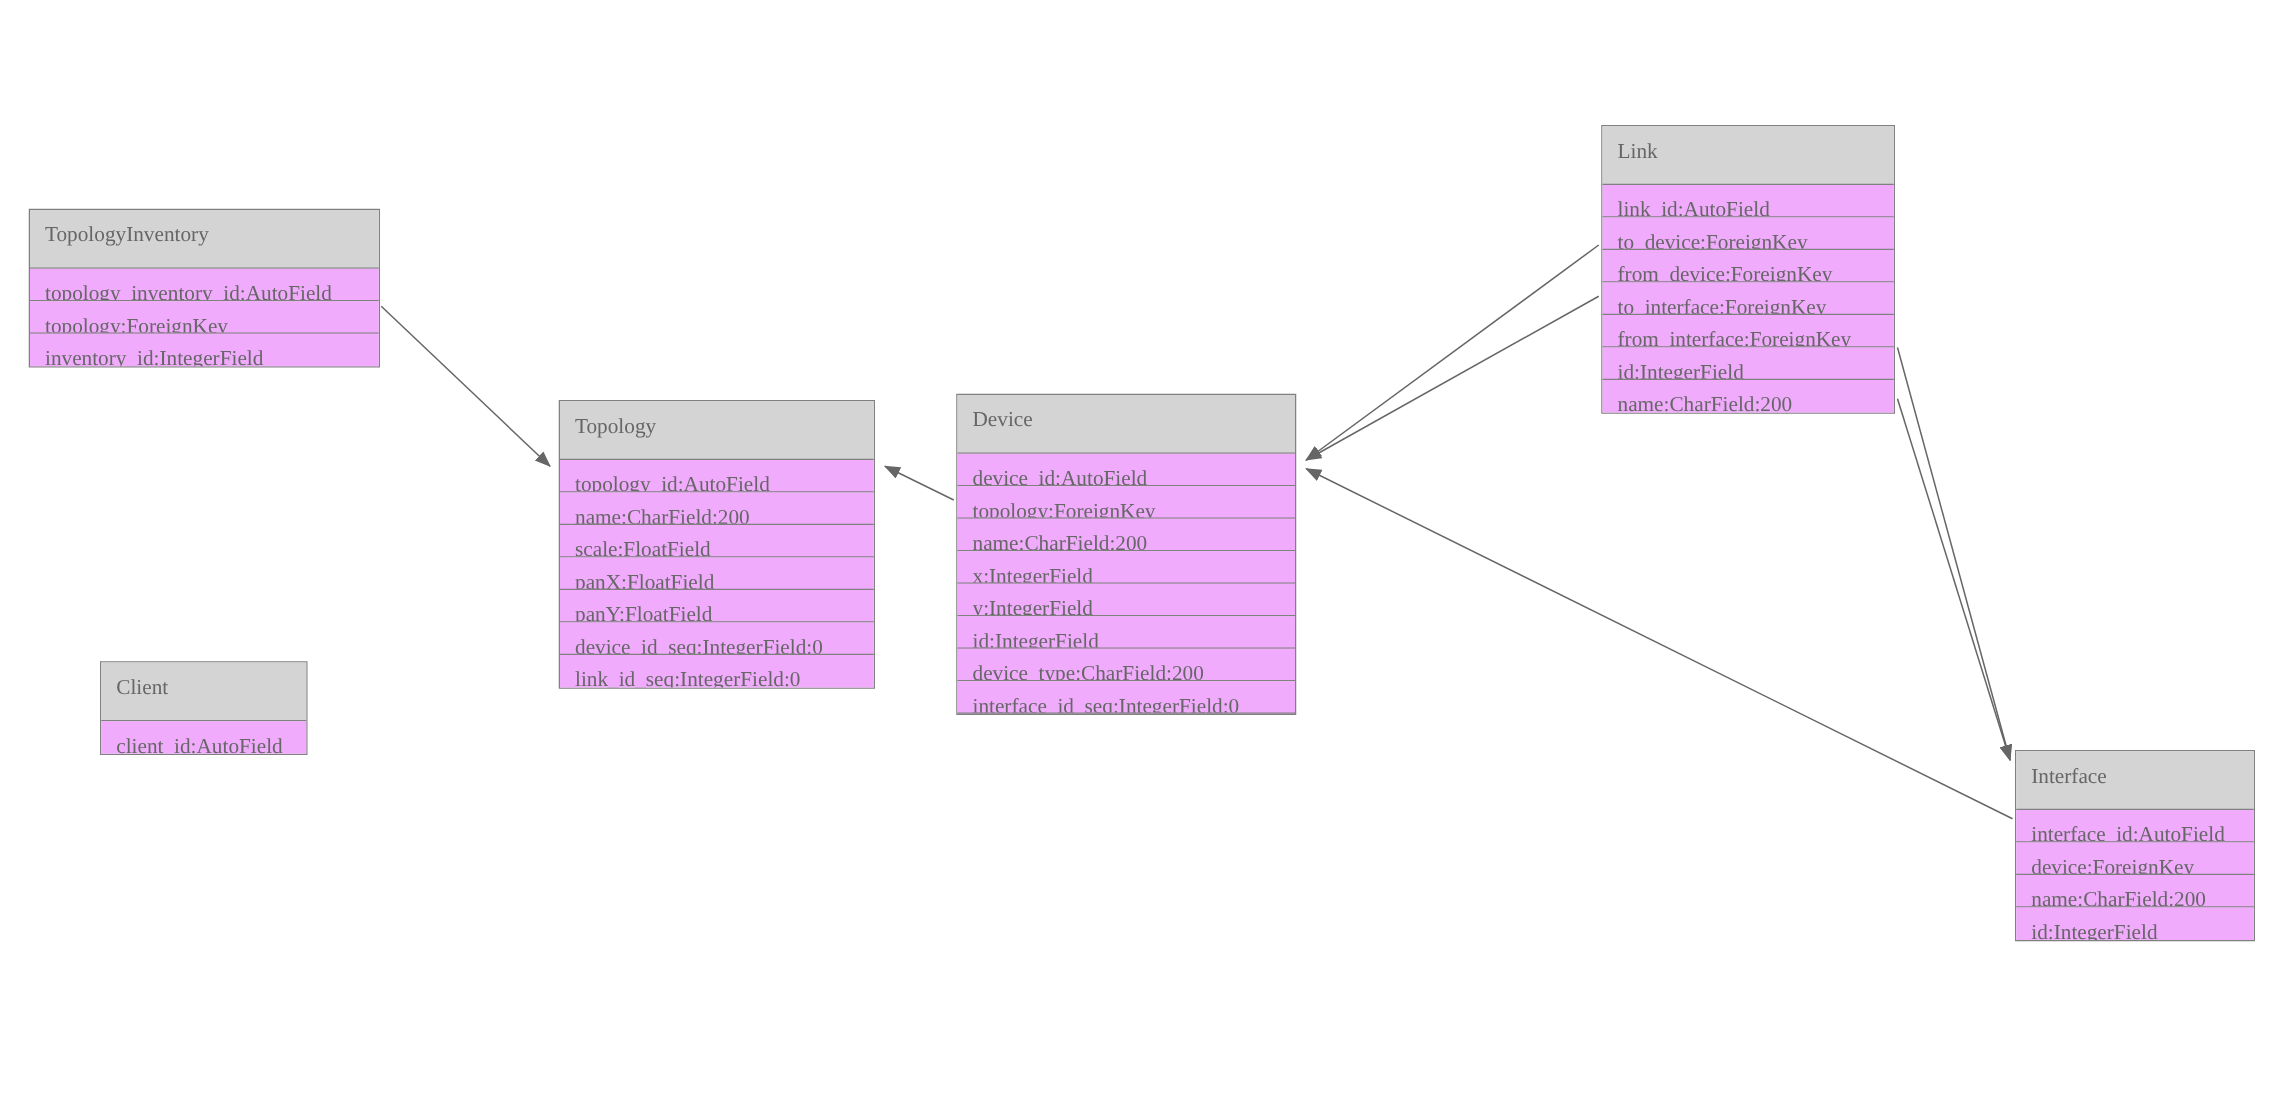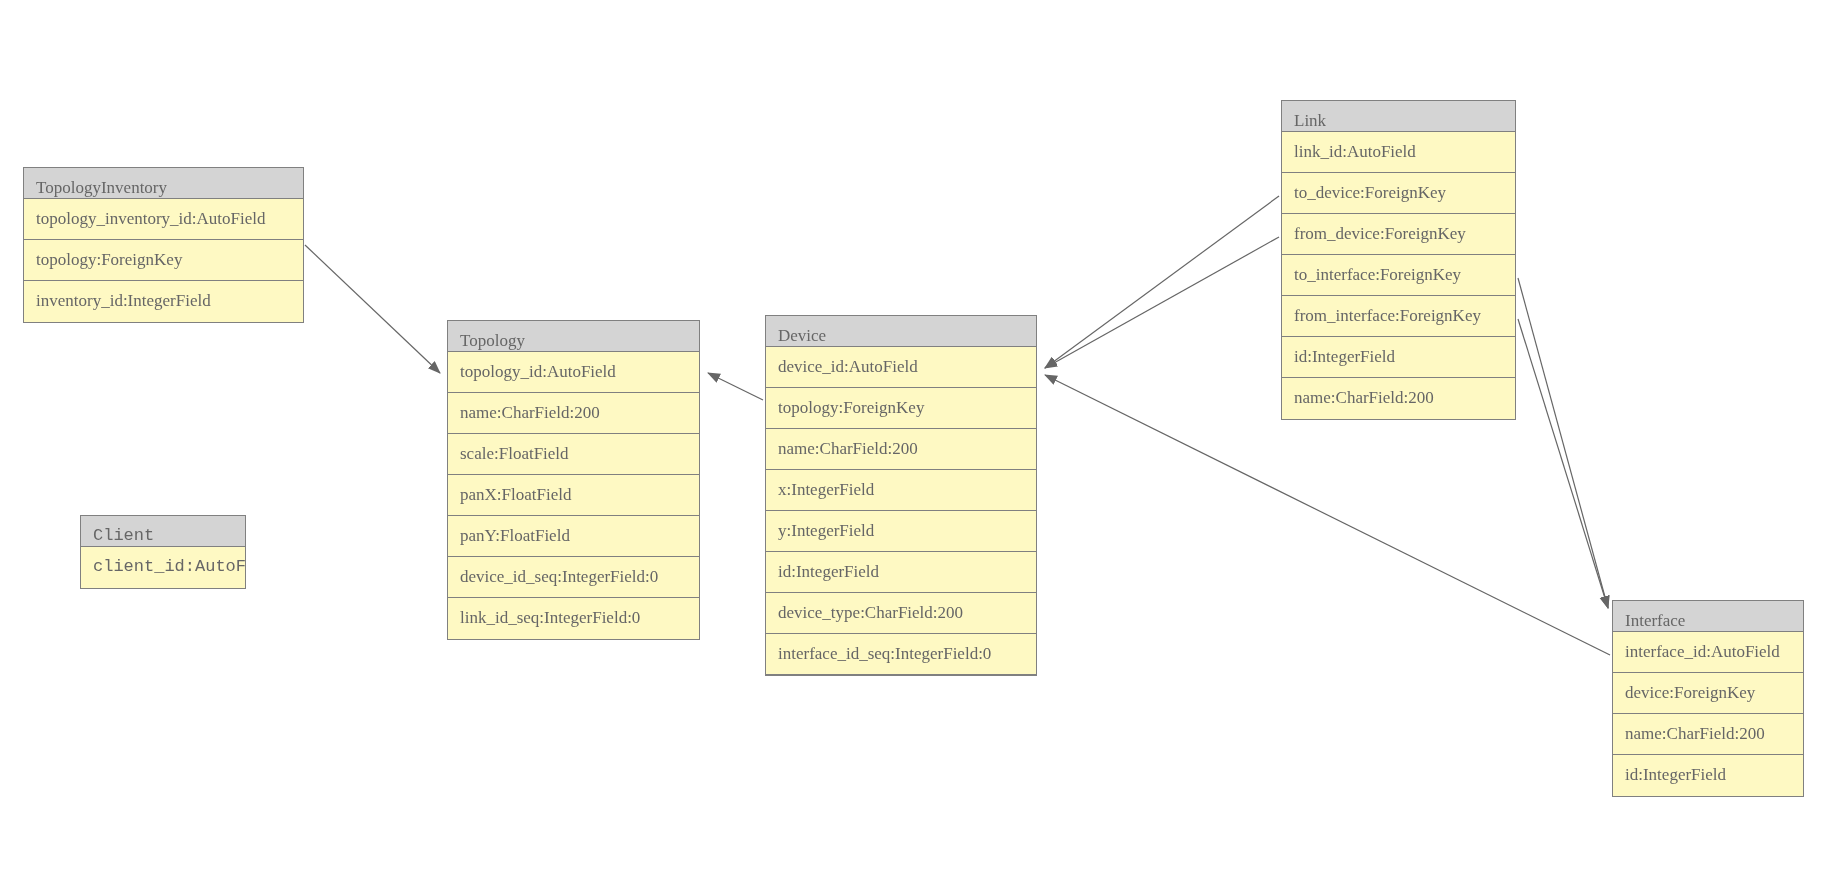--- a/index.html
+++ b/index.html
@@ -33,34 +33,34 @@
     background: #ffffff;
     z-index: 2;
   }
   .entity-header {
     box-sizing: border-box;
     background: #d4d4d4;
     border-bottom: 1px solid #808080;
     color: #666666;
     font-size: 17px;
     line-height: 40px;
-    height: 31px;
+    height: 47px;
     padding: 0 12px;
     white-space: nowrap;
     overflow: hidden;
   }
   .entity-field {
     box-sizing: border-box;
     border-bottom: 1px solid #808080;
     color: #666666;
     font-size: 17px;
     line-height: 40px;
-    height: 41px;
+    height: 26px;
     padding: 0 12px;
-    background: #fef9c3;
+    background: #f0abfc;
     white-space: nowrap;
     overflow: hidden;
   }
   .entity-field.last {
     border-bottom: none;
   }
 </style>
 </head>
 <body>
 
@@ -92,21 +92,21 @@
   <div class="entity" style="left: 447px; top: 320px; width: 253px;">
       <div class="entity-header">Topology</div>
       <div class="entity-field">topology_id:AutoField</div>
       <div class="entity-field">name:CharField:200</div>
       <div class="entity-field">scale:FloatField</div>
       <div class="entity-field">panX:FloatField</div>
       <div class="entity-field">panY:FloatField</div>
       <div class="entity-field">device_id_seq:IntegerField:0</div>
       <div class="entity-field last">link_id_seq:IntegerField:0</div>
     </div>
-  <div class="entity" style="left: 80px; top: 515px; width: 166px; font-family: Liberation Mono, monospace;">
+  <div class="entity" style="left: 80px; top: 529px; width: 166px;">
       <div class="entity-header">Client</div>
       <div class="entity-field last">client_id:AutoField</div>
     </div>
   <div class="entity" style="left: 765px; top: 315px; width: 272px;">
       <div class="entity-header">Device</div>
       <div class="entity-field">device_id:AutoField</div>
       <div class="entity-field">topology:ForeignKey</div>
       <div class="entity-field">name:CharField:200</div>
       <div class="entity-field">x:IntegerField</div>
       <div class="entity-field">y:IntegerField</div>

